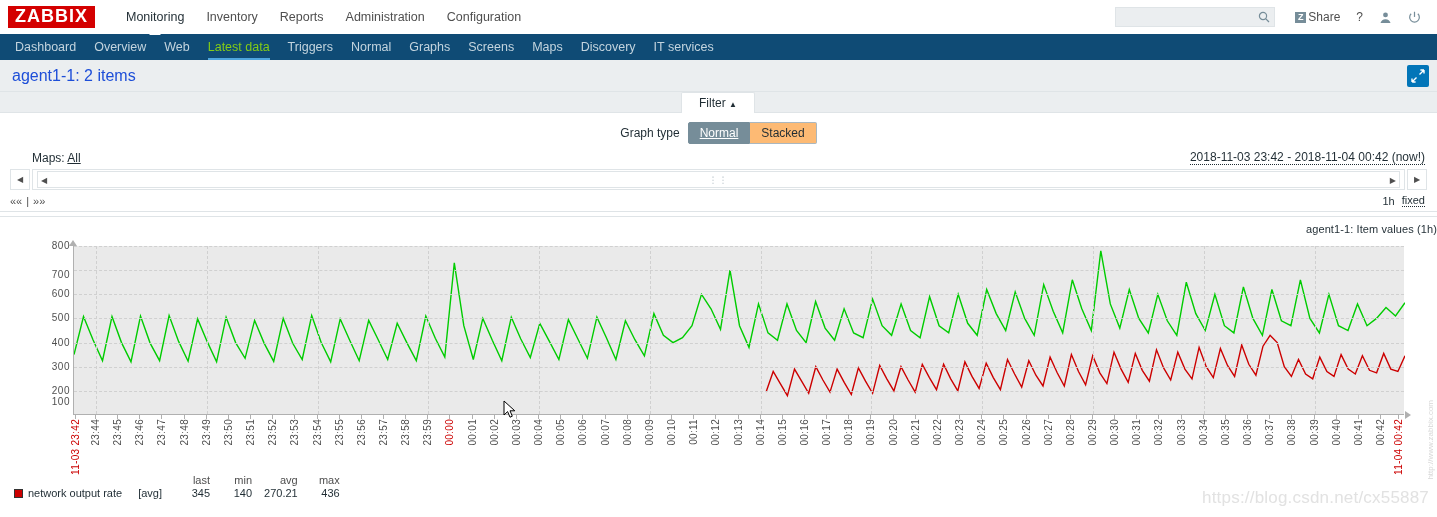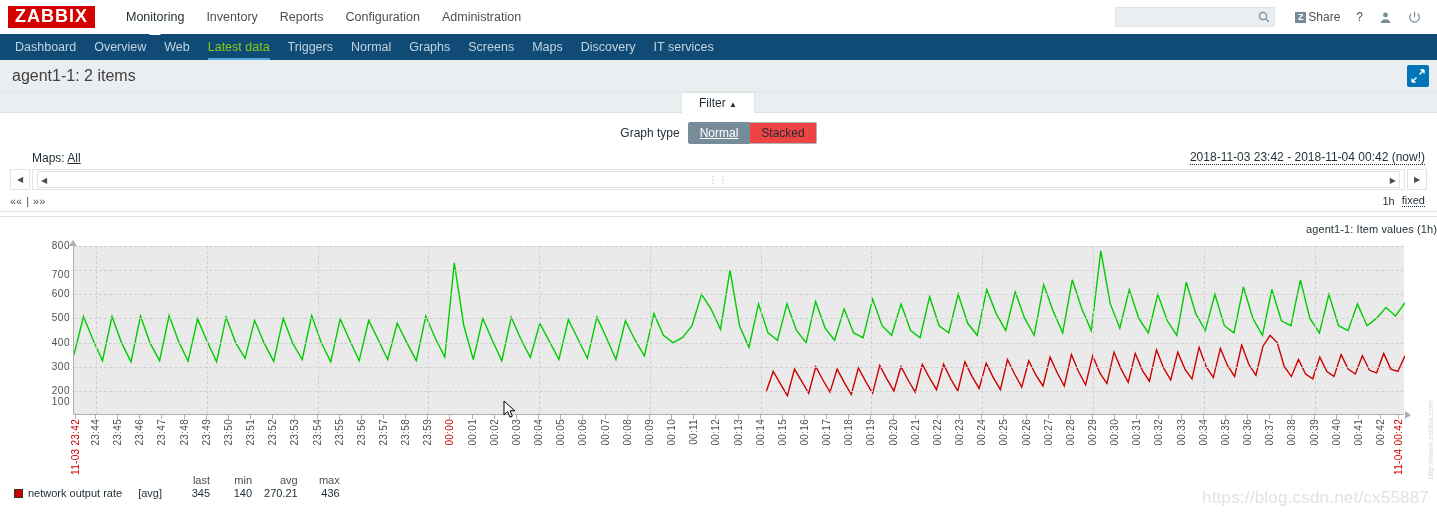--- a/index.html
+++ b/index.html
@@ -84,21 +84,21 @@
   }
 
   
   .pagehead {
     height:32px; background:#ebeef0;
     display:flex; align-items:center;
     border-bottom:1px solid #dfe4e7;
     position:relative;
   }
   .pagehead h1 {
-    margin:0 0 0 12px; font-size:16px; font-weight:normal; color:#404040;
+    margin:0 0 0 12px; font-size:16px; font-weight:normal; color:#1d4ed8;
   }
   .kiosk-btn {
     position:absolute; right:8px; top:5px;
     width:22px; height:22px; background:#0275b8;
     border-radius:2px; cursor:pointer;
     display:flex; align-items:center; justify-content:center;
   }
 
   
   .filterstrip {
@@ -116,21 +116,21 @@
     background:#ffffff; border-top:1px solid #dfe4e7;
     border-bottom:1px solid #dfe4e7;
     padding:9px 0 0 0;
   }
   .gtrow { display:flex; justify-content:center; align-items:center; gap:8px; }
   .gtlabel { font-size:12px; color:#1f2c33; }
   .btngroup { display:flex; }
   .btngroup button {
     font-family:"Liberation Sans", sans-serif;
     font-size:12px; height:22px; padding:0 11px;
-    border:1px solid #aab7bf; background:#ef4444; color:#1f2c33;
+    border:1px solid #aab7bf; background:#fdba74; color:#1f2c33;
     cursor:pointer;
   }
   .btngroup button:first-child { border-radius:2px 0 0 2px;text-decoration:underline; }
   .btngroup button:last-child { border-radius:0 2px 2px 0; border-left:none; }
   .btngroup button.active {
     background:#768d99; color:#ffffff; border-color:#768d99;
   }
 
   
   .timesel { background:#ffffff; padding:6px 10px 4px 10px; }
@@ -263,22 +263,22 @@
 </style>
 </head>
 <body>
 
 <div class="topnav">
   <div class="logo">ZABBIX</div>
   <div class="topmenu">
     <a class="sel">Monitoring</a>
     <a>Inventory</a>
     <a>Reports</a>
+    <a>Administration</a>
     <a>Configuration</a>
-    <a>Administration</a>
   </div>
   <div class="topright">
     <div class="searchbox">
       <input type="text" placeholder="" style="">
       <span class="search-ico">
         <svg width="12" height="12" viewBox="0 0 12 12">
             <circle cx="5" cy="5" r="3.6" fill="none" stroke="#768d99" stroke-width="1.2"></circle>
             <line x1="7.6" y1="7.6" x2="11" y2="11" stroke="#768d99" stroke-width="1.3"></line>
           </svg>
       </span>

